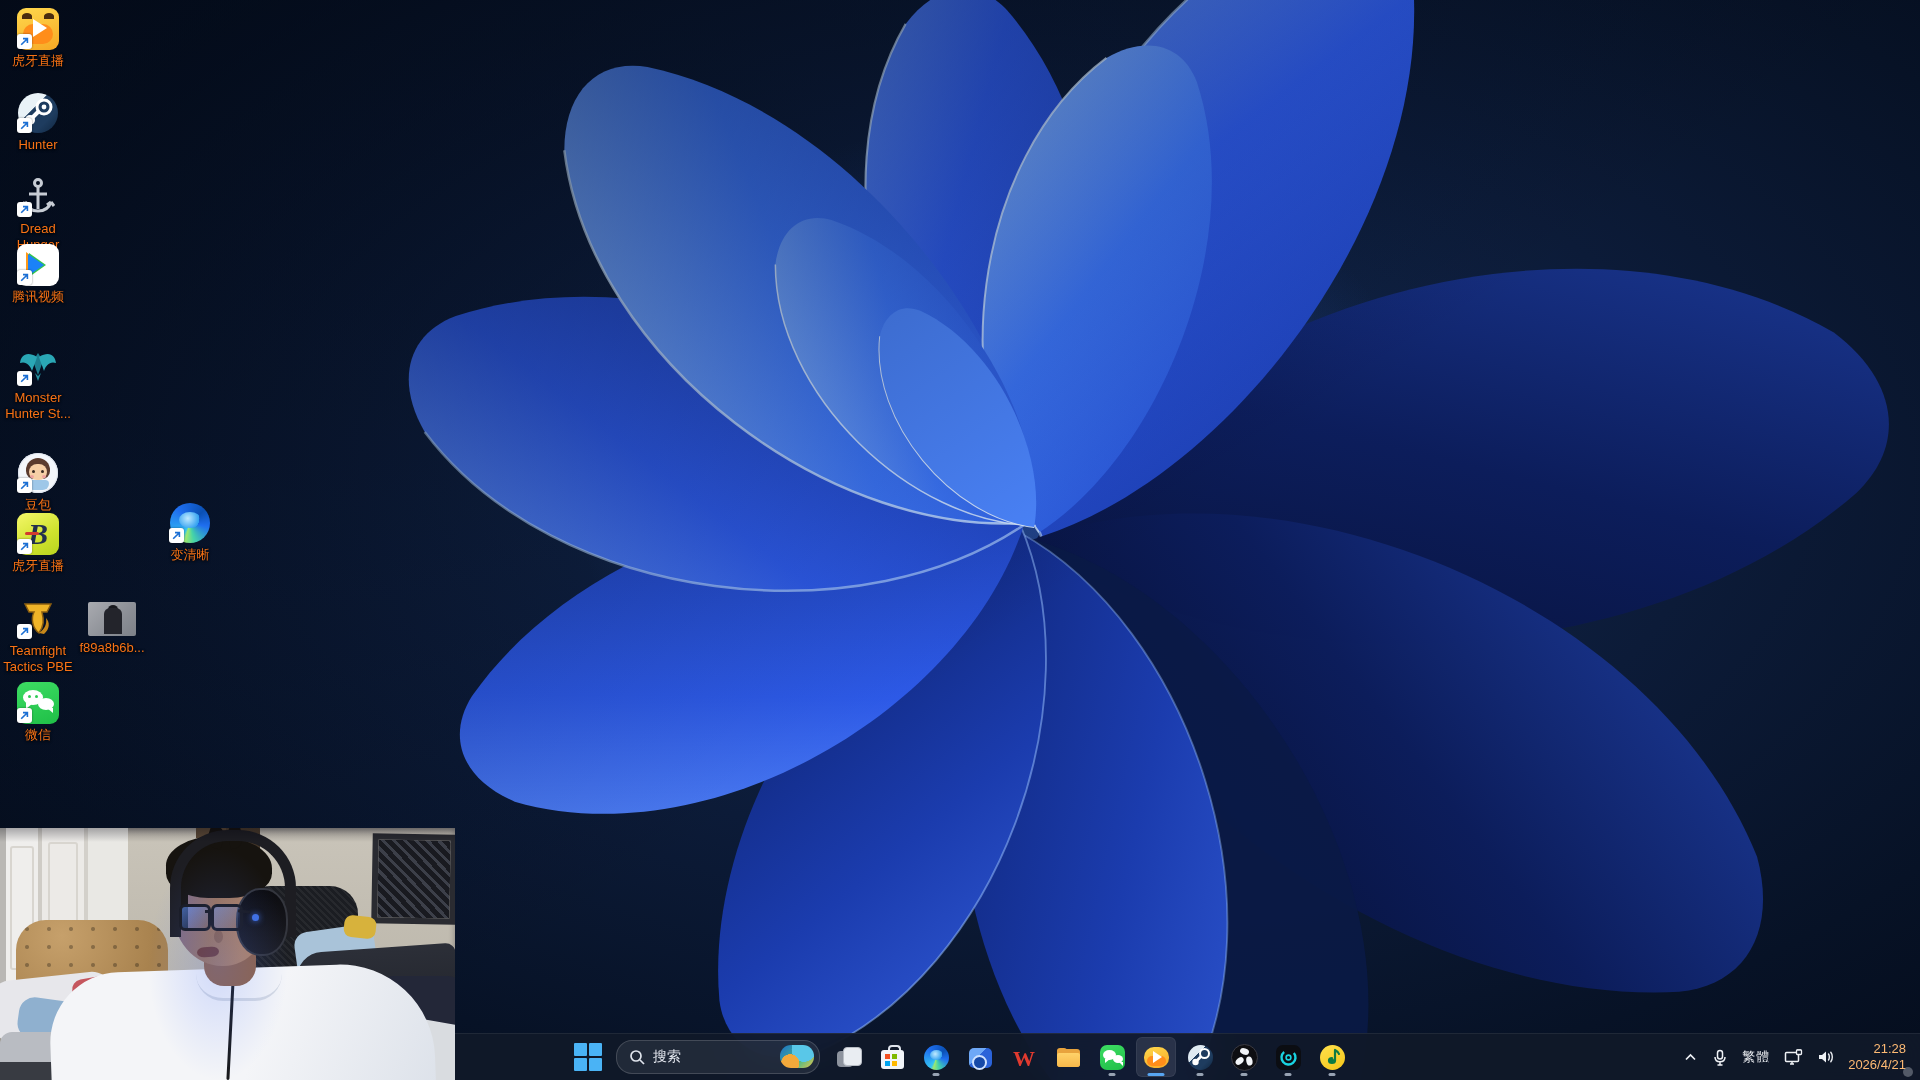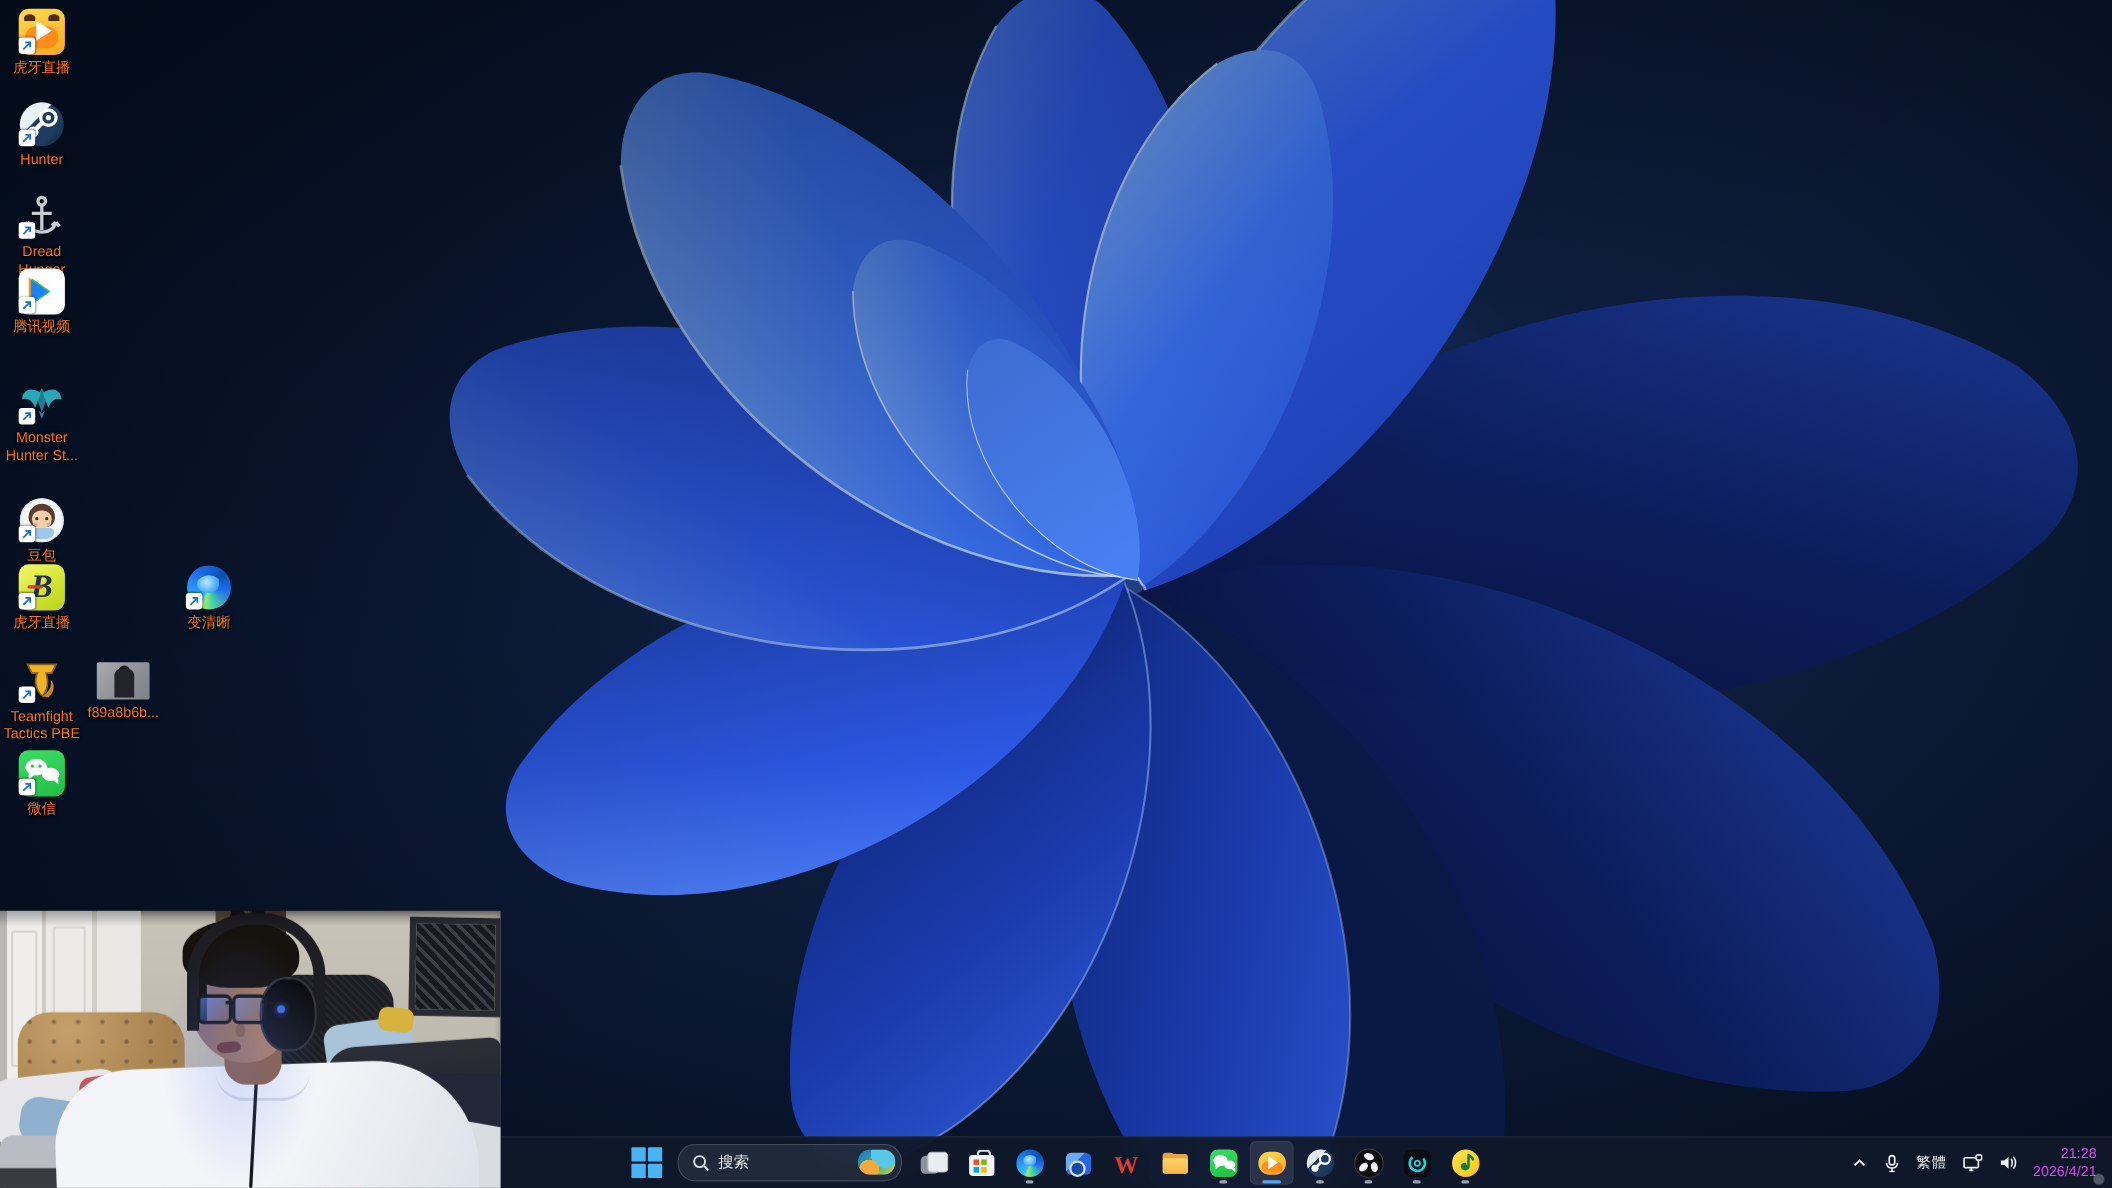--- a/index.html
+++ b/index.html
@@ -37,21 +37,21 @@
                background:rgba(255,255,255,.075);border:1px solid rgba(255,255,255,.16);position:relative;}
   .search-pill .mag{margin:0 8px 0 12px;}
   .search-pill .ph{color:#e3e7ee;font-size:14px;}
   .search-deco{position:absolute;right:5px;top:4px;width:34px;height:23px;border-radius:11px;overflow:hidden;
                background:radial-gradient(circle at 30% 80%,#f2a93b 0 30%,transparent 31%),
                           radial-gradient(circle at 70% 20%,#59c7e8 0 40%,transparent 41%),
                           linear-gradient(135deg,#1c6fc9,#45b98a 60%,#e8c54a);}
   .tray{position:absolute;right:6px;top:0;height:100%;display:flex;align-items:center;}
   .tray-btn{height:40px;border-radius:6px;display:flex;align-items:center;justify-content:center;padding:0 7px;color:#eef1f5;}
   .ime{font-size:13px;font-weight:400;letter-spacing:1px;}
-  .clock{text-align:right;font-size:13px;line-height:16px;color:#d946ef;padding:0 8px 0 6px;}
+  .clock{text-align:right;font-size:13px;line-height:16px;color:#fdba74;padding:0 8px 0 6px;}
   .corner-dot{position:absolute;right:7px;bottom:3px;width:10px;height:10px;border-radius:50%;
               background:rgba(150,155,165,.5);z-index:41;}
   
   .mi{position:relative;width:27px;height:27px;}
   .mi *{position:absolute;}
 </style>
 </head>
 <body>
 <div id="screen">
 
@@ -267,21 +267,21 @@
     <div style="position:absolute;left:18px;top:13px;width:3px;height:3px;background:#2fca55;border-radius:50%"></div>
     <span class="sc">
           <svg width="9" height="9" viewBox="0 0 9 9">
             <path d="M1.2 7.8 L6.8 2.2 M3 1.6 H7.4 V6" stroke="#1b6fd4" stroke-width="1.6" fill="none"></path>
           </svg>
         </span>
   </div>
   <div class="lbl">微信</div>
 </div>
 
-<div class="dicon" style="left:152px;top:513px">
+<div class="dicon" style="left:152px;top:502px">
   <div class="art">
     <div style="position:absolute;inset:1px;border-radius:50%;background:conic-gradient(from 210deg,#35c3f3,#1f6ff0 30%,#0a50b4 55%,#1f6ff0 70%,#46d4a8 88%,#9ee86f 96%,#35c3f3)"></div>
     <div style="position:absolute;left:10px;top:10px;width:22px;height:16px;background:radial-gradient(circle at 40% 40%,#bfe9ff,#2f9ff0 70%,transparent 72%);border-radius:50%"></div>
     <span class="sc">
           <svg width="9" height="9" viewBox="0 0 9 9">
             <path d="M1.2 7.8 L6.8 2.2 M3 1.6 H7.4 V6" stroke="#1b6fd4" stroke-width="1.6" fill="none"></path>
           </svg>
         </span>
   </div>
   <div class="lbl">变清晰</div>

